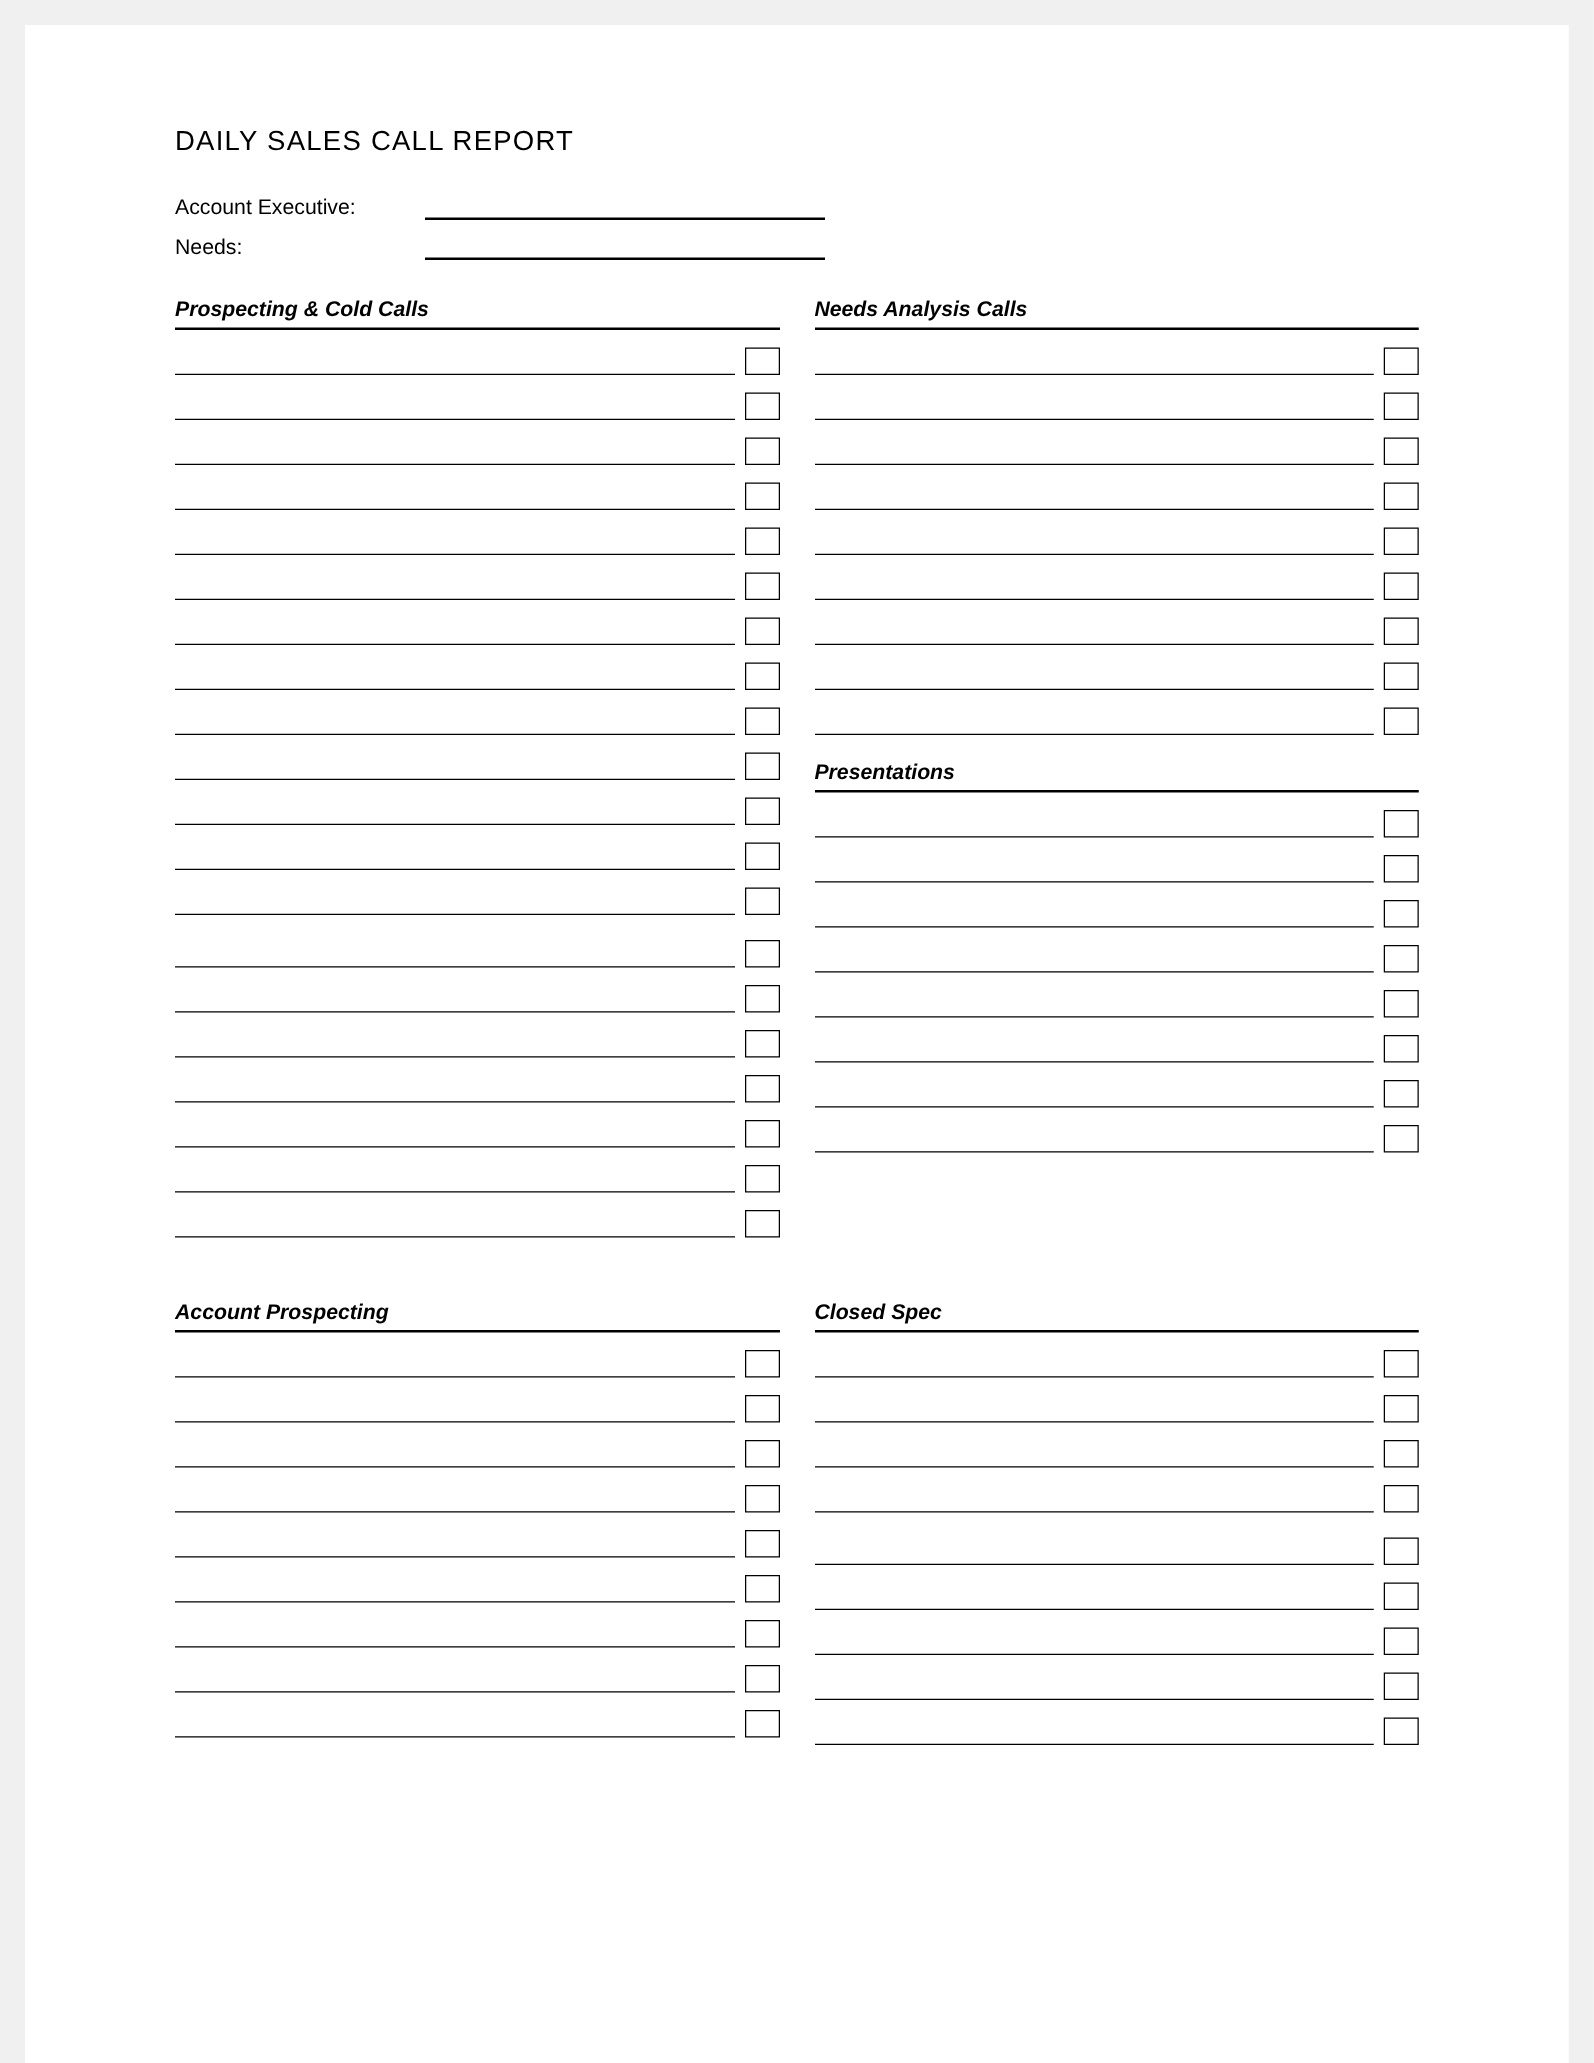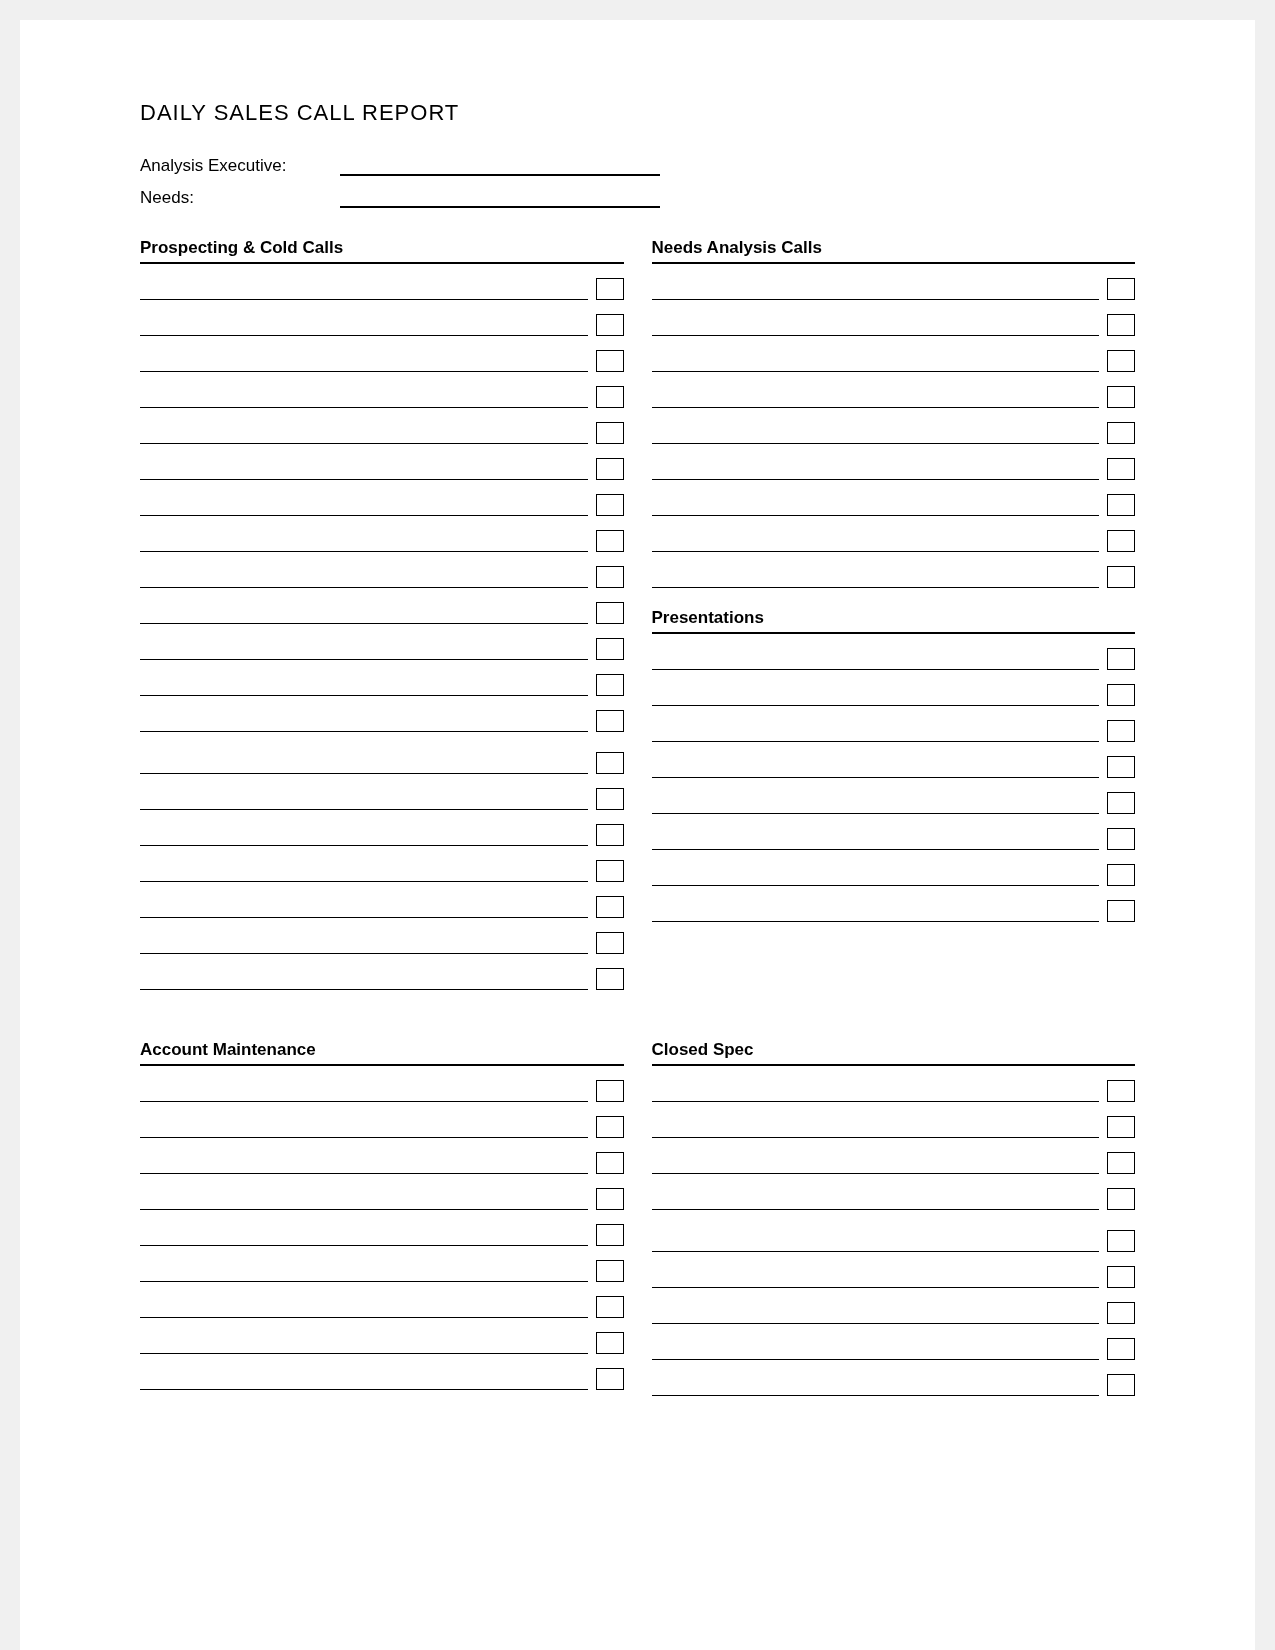--- a/index.html
+++ b/index.html
@@ -82,20 +82,21 @@
       width: 28px;
       height: 22px;
       border: 1.5px solid #000;
       flex-shrink: 0;
     }
 
     .two-col-layout {
       display: flex;
       gap: 28px;
       margin-bottom: 30px;
+      font-style: italic;
     }
 
     .col-left {
       flex: 1;
     }
 
     .col-right {
       flex: 1;
     }
 
@@ -105,21 +106,21 @@
   </style>
 </head>
 <body>
 
 <div class="page">
 
   <div class="report-title">DAILY SALES CALL REPORT</div>
 
   <div class="header-fields">
     <div class="header-field">
-      <span class="header-field-label">Analysis Executive:</span>
+      <span class="header-field-label">Account Executive:</span>
       <div class="header-field-line"></div>
     </div>
     <div class="header-field">
       <span class="header-field-label">Needs:</span>
       <div class="header-field-line"></div>
     </div>
   </div>
 
   <div class="two-col-layout">
 
@@ -301,21 +302,21 @@
         </div>
       </div>
 
     </div>
   </div>
 
   <div class="two-col-layout">
 
     <div class="col-left">
       <div class="subsection">
-        <div class="section-title">Account Maintenance</div>
+        <div class="section-title">Account Prospecting</div>
         <div class="line-rows">
           <div class="line-row">
               <div class="line-row-text"></div>
               <div class="line-row-box"></div>
             </div>
           <div class="line-row">
               <div class="line-row-text"></div>
               <div class="line-row-box"></div>
             </div>
           <div class="line-row">

